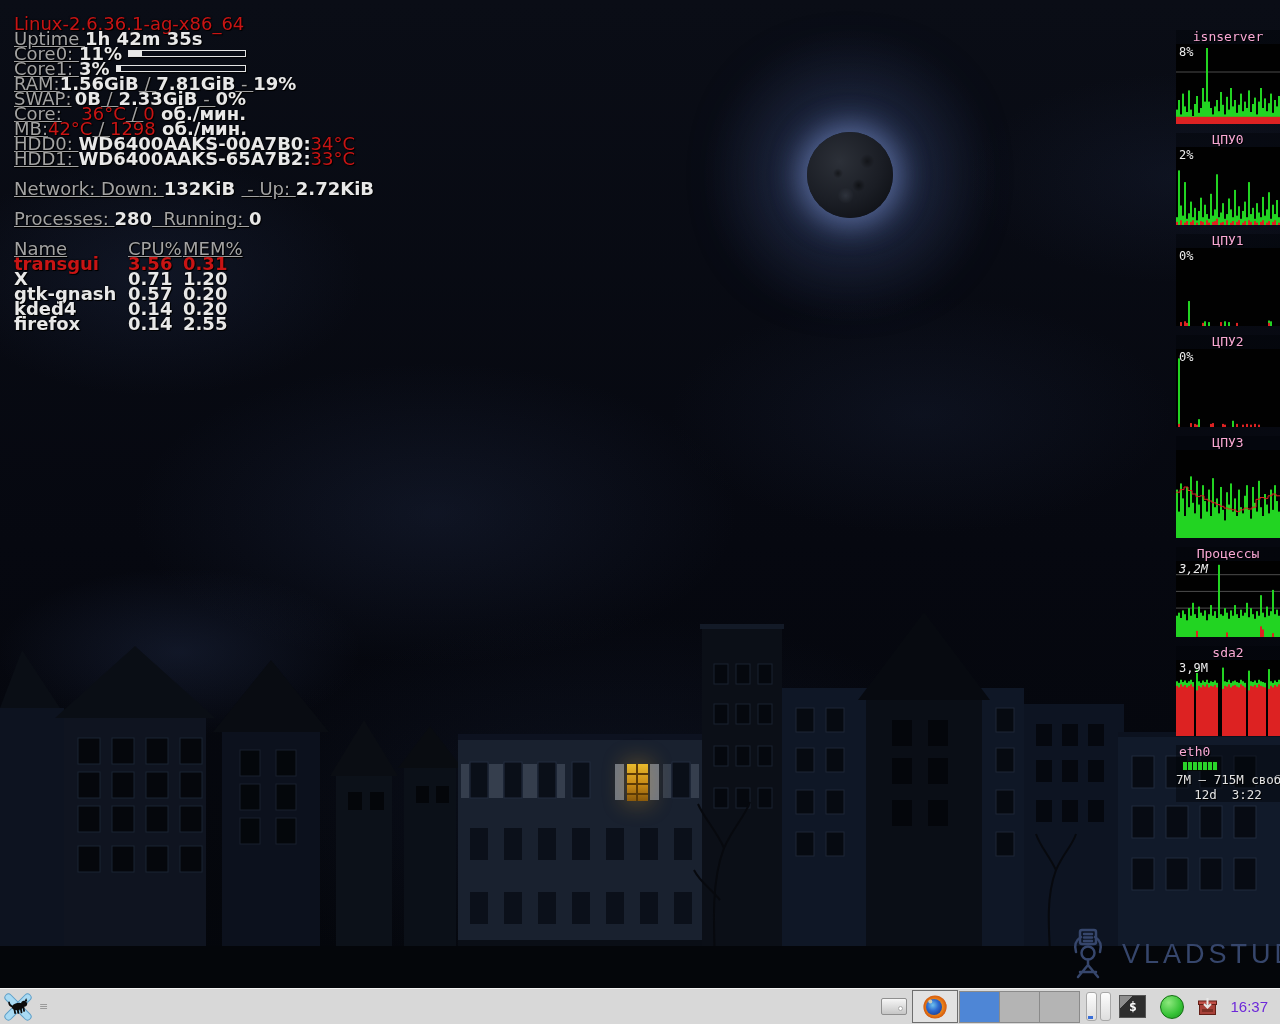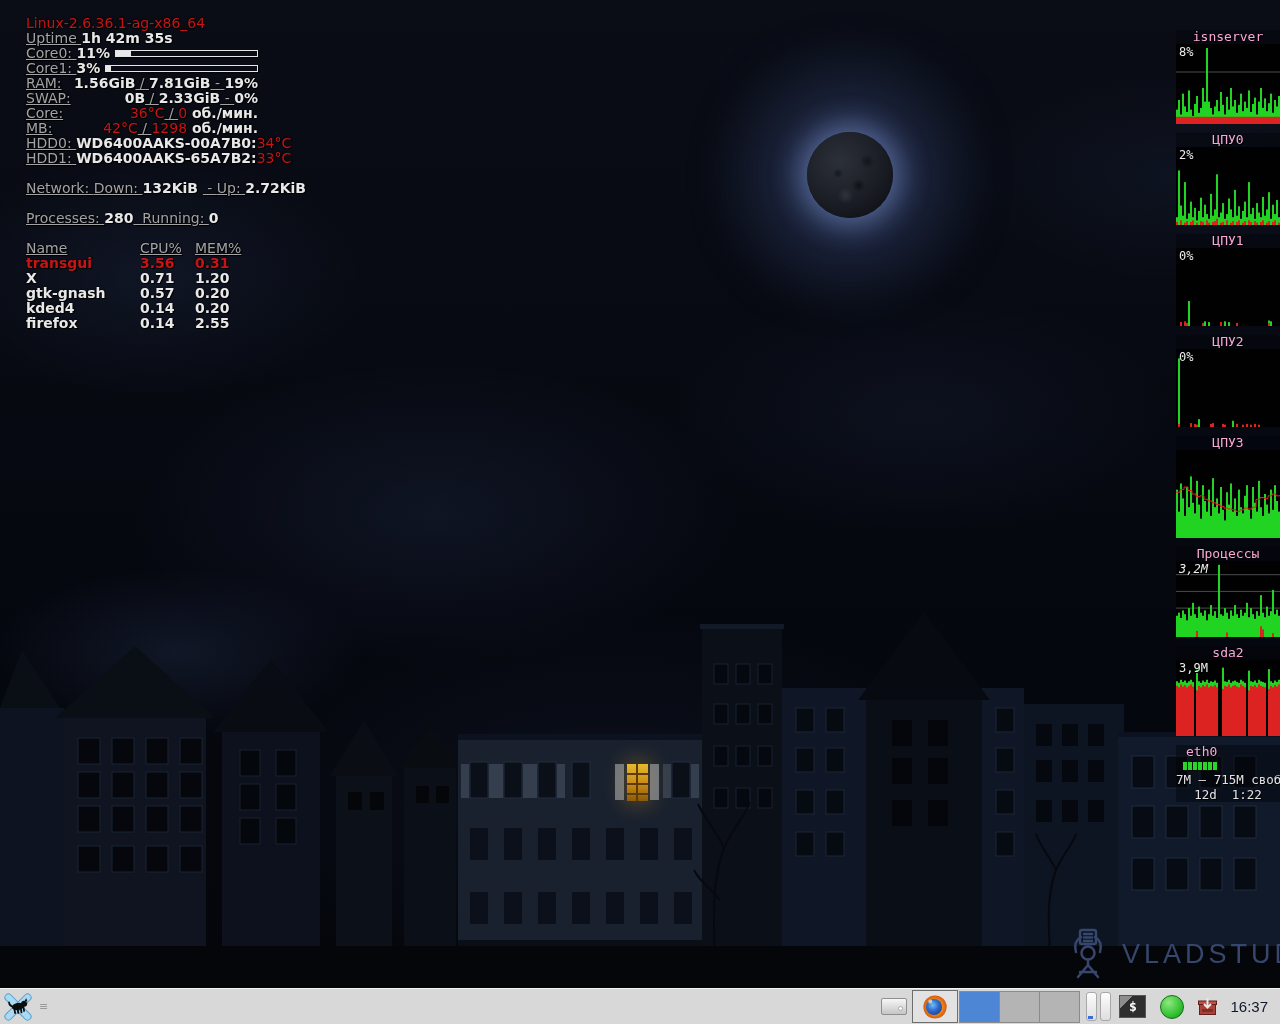--- a/index.html
+++ b/index.html
@@ -33,40 +33,40 @@
     box-shadow:0 0 20px 5px rgba(225,160,40,.25);}
   #litwin i{position:absolute;background:#5e3c06;}
   #litwin .v{left:9px;top:0;width:2px;height:100%;}
   #litwin .h1{left:0;top:9px;width:100%;height:2px;}
   #litwin .h2{left:0;top:19px;width:100%;height:2px;}
   #litwin .h3{left:0;top:29px;width:100%;height:2px;}
   #vlad{position:absolute;left:1066px;top:928px;display:flex;align-items:center;gap:12px;color:#36466c;}
   #vlad .vtext{font-size:27px;letter-spacing:4px;font-family:"Liberation Sans",sans-serif;}
 
   
-  #conky{position:absolute;left:26px;top:16px;width:232px;font-size:14px;color:#e8e8e8;
+  #conky{position:absolute;left:14px;top:16px;width:232px;font-size:18px;color:#e8e8e8;
     text-shadow:1px 1px 0 #000, 0 0 2px #000;}
   .c-line{display:flex;white-space:pre;height:15px;line-height:15px;}
   .gap{height:15px;}
   .b{color:#a3a3a3;text-decoration:underline;} .w{color:#e8e8e8;font-weight:bold;} .rd{color:#c81414;}
   .rg{margin-left:auto;}
   .cbar{width:168px;height:5px;border:1px solid #e4e4e4;margin-left:auto;margin-top:4px;
     box-shadow:1px 1px 1px rgba(0,0,0,.7);}
   .cbar i{display:block;height:100%;background:#e8e8e8;}
   .trow{display:grid;grid-template-columns:1fr 55px 63px;white-space:pre;height:15px;line-height:15px;}
   .trow .r{text-align:left;}
   .trow.hl span{color:#c81414;}
 
   
   #monitor{position:absolute;right:0;top:30px;width:104px;
     font-family:"DejaVu Sans Mono",monospace;}
   .chart-block{margin-bottom:9px;background:rgba(2,4,8,.45);}
   .chart-title{height:14px;line-height:14px;font-size:13px;color:#f9a8d4;text-align:center;
     text-shadow:1px 1px 0 #000;}
-  .chart-title.left{text-align:left;padding-left:10px;}
+  .chart-title.left{text-align:left;padding-left:3px;}
   .chart-area{position:relative;width:104px;background:#010101;}
   .chart-label{position:absolute;top:1px;left:3px;font-size:12px;color:#ededed;text-shadow:1px 1px 0 #000;}
   .krellwrap{width:36px;height:10px;background:#060b06;margin:2px 0 1px 6px;display:flex;gap:1px;padding:1px;box-sizing:border-box;}
   .krellwrap i{flex:1;background:#2ad42a;}
   .eth-line{font-size:12.5px;color:#e2e2e2;white-space:pre;height:15px;line-height:15px;text-shadow:1px 1px 0 #000;}
   .eth-line.center{text-align:center;}
 
   
   #taskbar{position:absolute;left:0;top:988px;width:1280px;height:36px;background:#d8d8d8;
     border-top:1px solid #f4f4f4;box-sizing:border-box;display:flex;align-items:center;}
@@ -83,21 +83,21 @@
   .pcell.active{background:#4e86d6;}
   #volbars{display:flex;gap:3px;margin-right:8px;position:relative;}
   .vbar{width:9px;height:27px;border:1px solid #a8a8a8;border-radius:3px;background:linear-gradient(#fdfdfd,#dedede);position:relative;}
   .vbar.tick:after{content:"";position:absolute;left:1px;bottom:1px;width:5px;height:3px;background:#3a6fd8;}
   #termicon{width:25px;height:21px;background:linear-gradient(135deg,#8d8d8d 0 28%,#2e2e2e 28%);
     border:1px solid #555;display:flex;align-items:center;justify-content:center;
     color:#fff;font-family:"DejaVu Sans Mono",monospace;font-size:13px;font-weight:bold;margin-right:14px;}
   #greendot{width:22px;height:22px;border-radius:50%;border:1px solid #127012;
     background:radial-gradient(circle at 35% 30%, #8ee87e, #35c235 60%, #1d8c1d);margin-right:13px;}
   #pkgicon{margin-right:12px;display:flex;}
-  #clock{font-size:15px;color:#0f172a;margin-right:6px;font-family:"Liberation Sans",sans-serif;}
+  #clock{font-size:15px;color:#6d28d9;margin-right:6px;font-family:"Liberation Sans",sans-serif;}
 </style>
 </head>
 <body>
 
 <div id="desktop">
 
   <div id="sky"></div>
   <div id="moon"></div>
 
   <svg id="skyline" viewBox="0 0 1280 388">
@@ -792,21 +792,21 @@
         <div class="krellwrap">
           <i></i>
           <i></i>
           <i></i>
           <i></i>
           <i></i>
           <i></i>
           <i></i>
         </div>
         <div class="eth-line">7M – 715M свободн</div>
-        <div class="eth-line center">12d  1:22</div>
+        <div class="eth-line center">12d  3:22</div>
       </div>
     </div>
 
 </div>
 
 <div id="taskbar">
   <div id="startbtn">
     <svg width="28" height="28" viewBox="0 0 28 28">
       <g stroke="#5d9fc8" stroke-width="1" fill="#a9daf3">
         <rect x="-3" y="10.5" width="34" height="7" rx="3.5" transform="rotate(45 14 14)"></rect>

